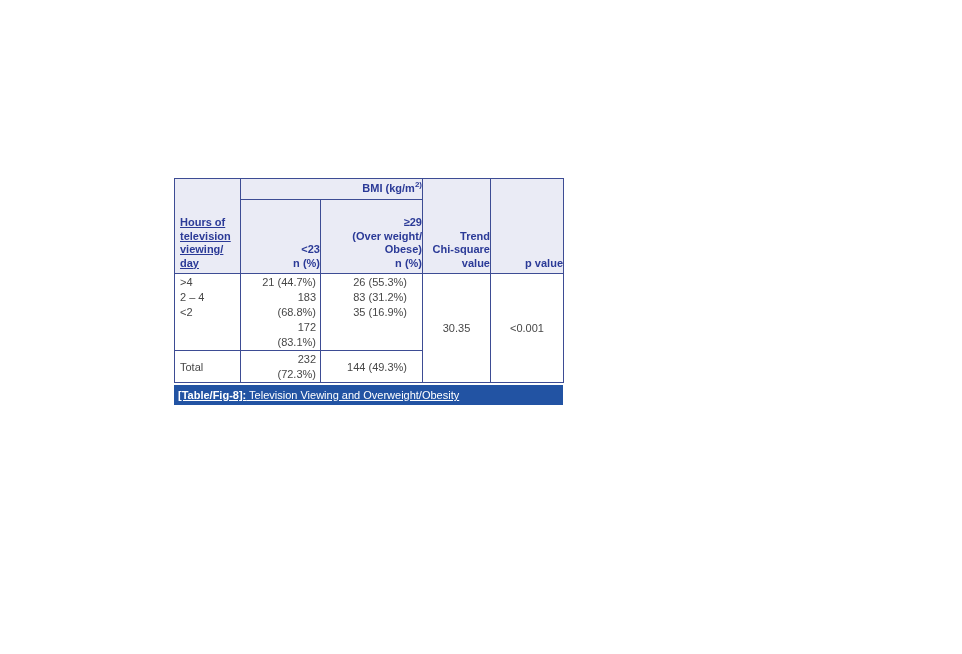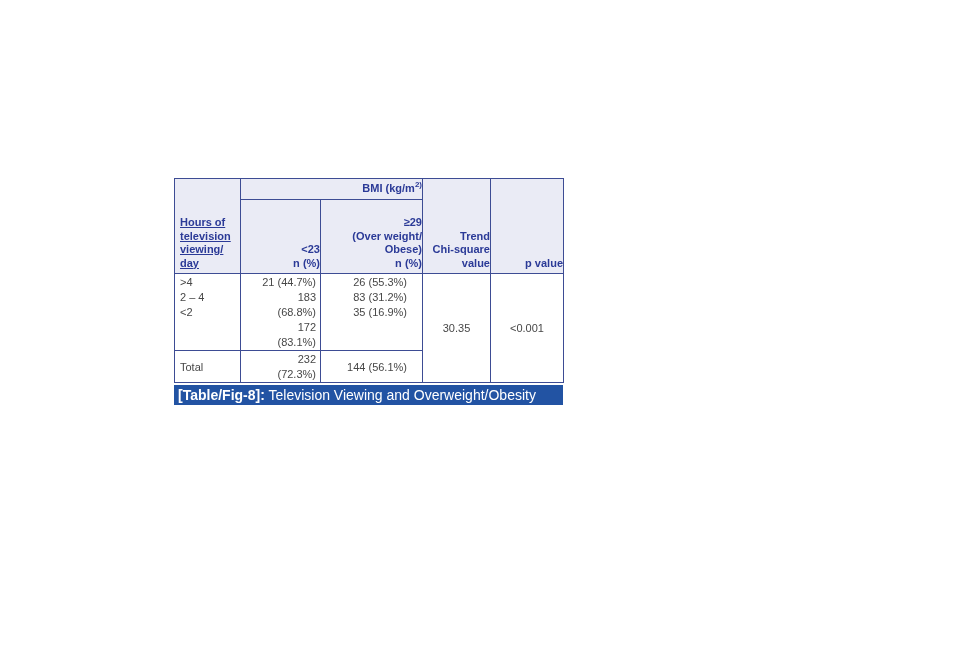--- a/index.html
+++ b/index.html
@@ -87,25 +87,26 @@
   }
   .total-row td{
     height:22px;
     vertical-align:middle;
   }
   .caption-bar{
     margin-top:2px;
     height:20px;
     background:var(--caption_bg);
     color:var(--caption_text);
-    font-size:14px;
+    font-size:11px;
     line-height:20px;
     padding-left:4px;
     white-space:nowrap;
     overflow:hidden;
+    text-decoration:underline;
   }
   .caption-bar .tag{ font-weight:bold; }
 </style>
 </head>
 <body>
 
 <div class="stage">
   <div class="tablewrap">
     <table class="figtable">
       <colgroup>
@@ -144,21 +145,21 @@
 172 (83.1%)</td>
           <td class="body-cell num-cell wide pre">26 (55.3%)
 83 (31.2%)
 35 (16.9%)</td>
           <td class="body-cell stat-cell" rowspan="2">30.35</td>
           <td class="body-cell stat-cell" rowspan="2">&lt;0.001</td>
         </tr>
         <tr class="total-row">
           <td class="body-cell labels-cell">Total</td>
           <td class="body-cell num-cell">232 (72.3%)</td>
-          <td class="body-cell num-cell wide">144 (56.1%)</td>
+          <td class="body-cell num-cell wide">144 (49.3%)</td>
         </tr>
       </tbody>
     </table>
     <div class="caption-bar">
       <span class="tag">[Table/Fig-8]:</span><span> Television Viewing and Overweight/Obesity</span>
     </div>
   </div>
 </div>
 
 </body></html>

